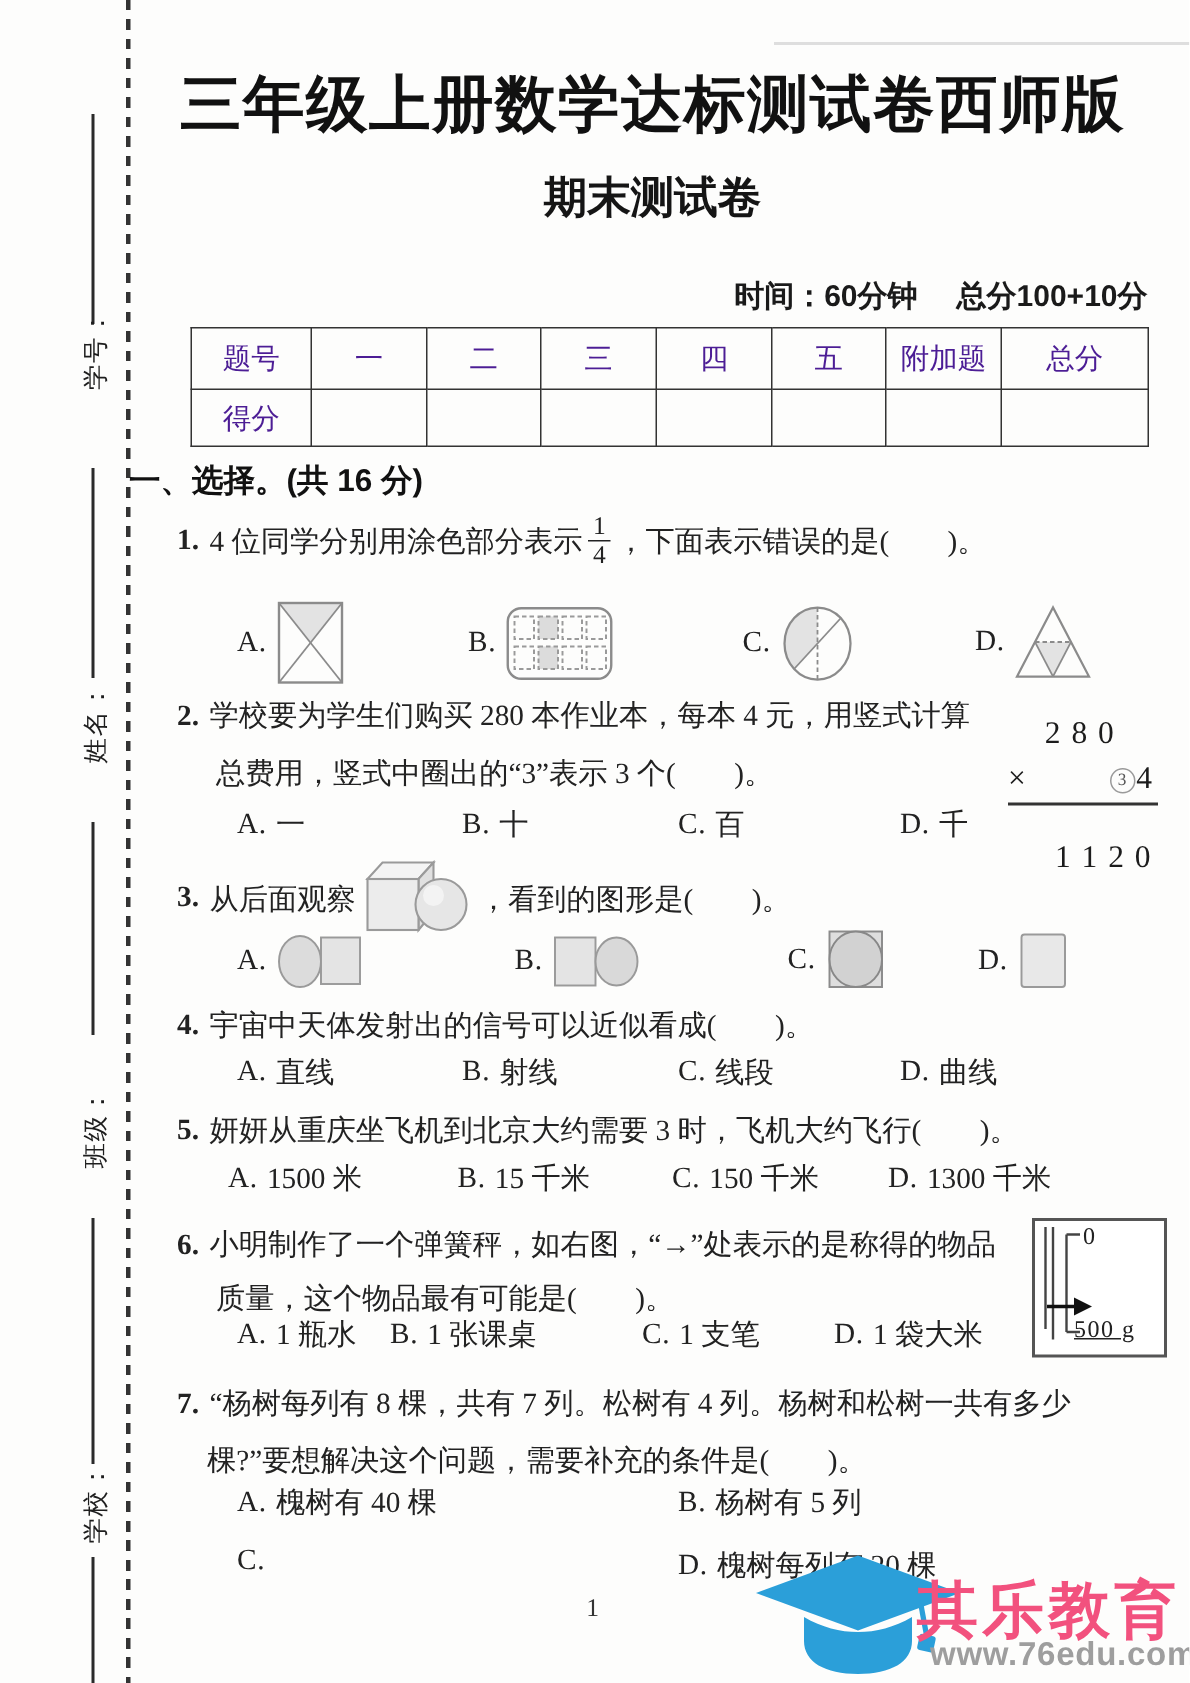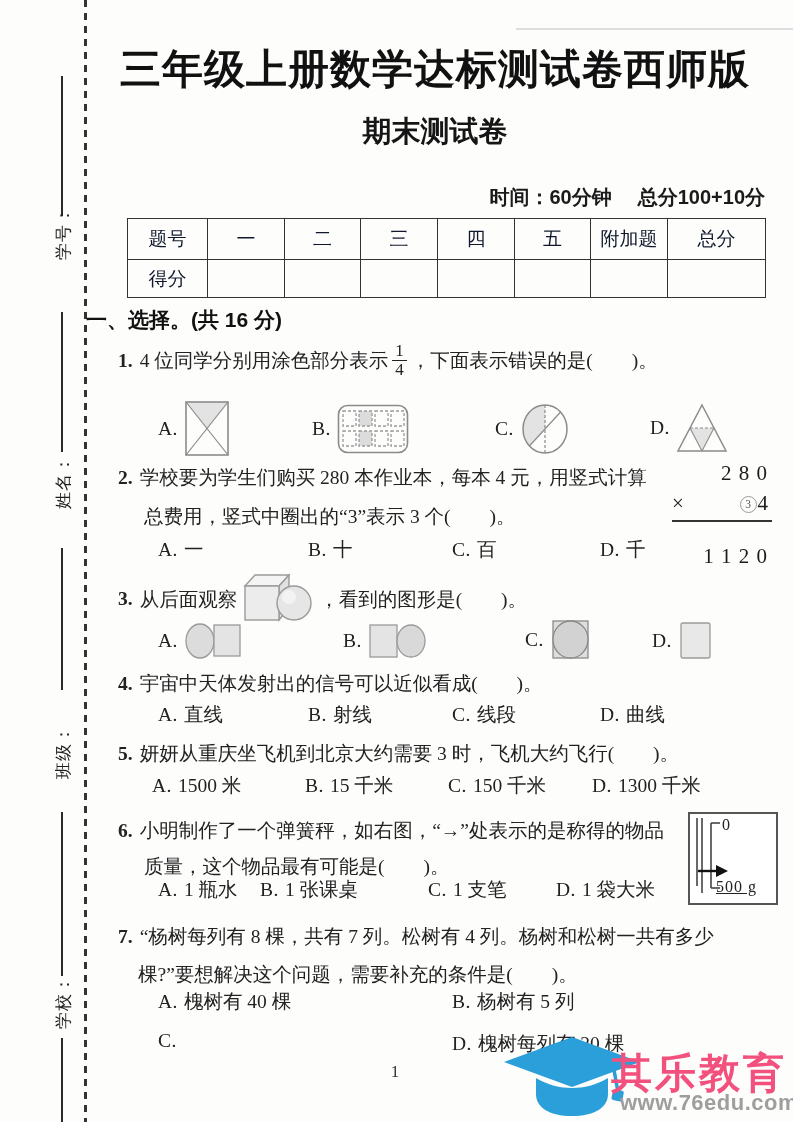--- a/index.html
+++ b/index.html
@@ -24,21 +24,21 @@
   
   .title{position:absolute;top:42px;left:90px;width:690px;text-align:center;
     font-size:41px;font-weight:900;letter-spacing:1px;color:#111;}
   .subtitle{position:absolute;top:112px;left:90px;width:690px;text-align:center;
     font-size:29px;font-weight:800;color:#151515;}
   .meta{position:absolute;top:184px;right:28px;font-size:20px;font-weight:600;color:#1a1a1a;}
   .meta .gap{display:inline-block;width:26px;}
 
   
   table.score{position:absolute;left:127px;top:218px;width:638px;border-collapse:collapse;
-    font-size:19px;color:#0f172a;table-layout:fixed;}
+    font-size:19px;color:#4c1d95;table-layout:fixed;}
   table.score td{border:1.8px solid #333;text-align:center;padding:0;}
   table.score tr.r1 td{height:40px;}
   table.score tr.r2 td{height:37px;text-align:center;}
 
   .section-heading{position:absolute;left:86px;top:306px;font-size:21px;font-weight:800;color:#111;}
 
   .stem{position:absolute;display:flex;align-items:center;font-size:19.5px;color:#222;white-space:nowrap;}
   .qnum{font-weight:bold;margin-right:7px;}
   .qblock{position:absolute;font-size:19.5px;color:#222;}
   .qblock .l1{display:flex;white-space:nowrap;}
@@ -46,21 +46,21 @@
   .opt{position:absolute;display:flex;align-items:center;gap:6px;font-size:19.5px;color:#222;white-space:nowrap;}
   .opt .letter{letter-spacing:0.5px;}
 
   
   .frac{display:inline-flex;flex-direction:column;align-items:center;line-height:1.08;
     font-size:17px;margin:0 4px;}
   .frac .num{padding:0 3px;border-bottom:1.6px solid #222;}
 
   
   .mult{position:absolute;left:672px;top:458px;width:100px;font-size:21px;line-height:30px;color:#1c1c1c;}
-  .mult .row1{text-align:right;padding-right:4px;letter-spacing:1px;}
+  .mult .row1{text-align:center;padding-right:4px;letter-spacing:1px;margin-top:15px;}
   .mult .row2{display:flex;justify-content:space-between;align-items:flex-end;padding:0 4px 2px 0;}
   .mult .rule{border-top:2px solid #333;}
   .mult .row3{text-align:right;padding-right:4px;letter-spacing:1px;padding-top:19px;}
   .carry-circle{display:inline-block;width:15px;height:15px;border:1px solid #9a9a9a;border-radius:50%;
     font-size:11.5px;line-height:14px;text-align:center;vertical-align:2px;margin-right:1px;color:#555;}
 
   
   .scale-box{position:absolute;left:688px;top:812px;width:86px;height:89px;border:2px solid #555;background:#fff;}
   .scale-box svg{position:absolute;left:0;top:0;}
   .scale-zero{position:absolute;left:32px;top:2px;font-size:16px;}

